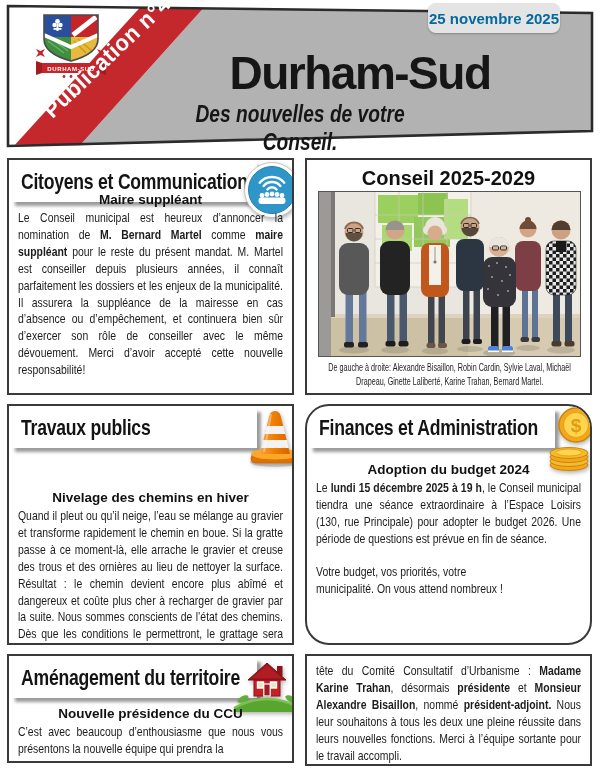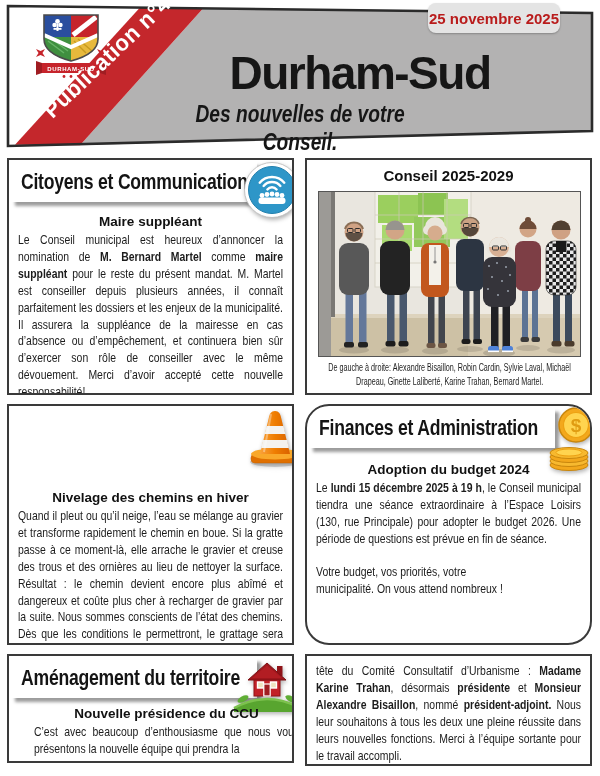--- a/index.html
+++ b/index.html
@@ -7,21 +7,21 @@
     width:600px; height:776px; background:#ffffff; position:relative;
     font-family:"Liberation Sans", sans-serif; color:#111; overflow:hidden;
   }
   
   .header { position:absolute; left:0; top:0; width:600px; height:152px; }
   .header svg.bg { position:absolute; left:0; top:0; }
   .crest { position:absolute; left:34px; top:13px; }
   .date-badge {
     position:absolute; left:428px; top:3px; width:132px; height:30px;
     background:#e4e4e4; border-radius:8px; display:flex; align-items:center; justify-content:center;
-    font-weight:bold; font-size:15px; color:#b91c1c; box-shadow:0 1px 2px rgba(0,0,0,.25);
+    font-weight:bold; font-size:15px; color:#0369a1; box-shadow:0 1px 2px rgba(0,0,0,.25);
   }
   .ribbon-label {
     position:absolute; left:38px; top:104px; transform:rotate(-43.5deg) scaleX(.95);
     transform-origin:0 0; color:#fff; font-size:23px; font-weight:bold; white-space:nowrap;
     letter-spacing:.5px;
   }
   .main-title {
     position:absolute; left:180px; top:46px; width:360px; text-align:center;
     font-size:46px; font-weight:bold; letter-spacing:-1.5px; color:#161616;
   }
@@ -47,21 +47,21 @@
     transform:scaleX(.8); transform-origin:0 50%; color:#141414;
   }
   .corner-icon { position:absolute; filter:drop-shadow(1px 2px 2px rgba(0,0,0,.3)); }
   .content { position:absolute; left:9px; right:0; }
   .article-heading { width:265px; text-align:center; font-size:13.5px; font-weight:bold; margin:0 0 3px 0; }
   .cond { width:330px; transform:scaleX(.803); transform-origin:0 0; }
   .body-text { font-size:13px; line-height:16.9px; text-align:justify; margin:0; color:#1c1c1c; }
   .body-text b { font-weight:bold; }
   .spacer { height:16px; }
   
-  .photo-title { margin-top:7px; text-align:center; font-weight:bold; font-size:15px; }
+  .photo-title { margin-top:7px; text-align:center; font-weight:bold; font-size:20px; }
   .photo { position:absolute; left:11px; top:31px; }
   .caption {
     position:absolute; left:7px; top:201px; width:396px; transform:scaleX(.685); transform-origin:0 0;
     font-size:10.5px; line-height:13.5px; text-align:center; color:#1c1c1c;
   }
 </style>
 </head>
 <body>
 
 <div class="header">
@@ -114,21 +114,21 @@
     <path d="M24.4,28.4 A6,6 0 0 1 33.6,28.4" fill="none" stroke="#fff" stroke-width="2.4" stroke-linecap="round"></path>
     <path d="M20.6,24.9 A11,11 0 0 1 37.4,24.9" fill="none" stroke="#fff" stroke-width="2.4" stroke-linecap="round"></path>
     <path d="M16.7,21.7 A16,16 0 0 1 41.3,21.7" fill="none" stroke="#fff" stroke-width="2.4" stroke-linecap="round"></path>
     <circle cx="19" cy="34.5" r="2.4" fill="#fff"></circle>
       <circle cx="24" cy="33.5" r="2.4" fill="#fff"></circle>
     <circle cx="29" cy="33" r="2.4" fill="#fff"></circle>
       <circle cx="34" cy="33.5" r="2.4" fill="#fff"></circle>
     <circle cx="39" cy="34.5" r="2.4" fill="#fff"></circle>
     <rect x="15.5" y="36.5" width="27" height="6.5" rx="3" fill="#fff"></rect>
   </svg>
-  <div class="content" style="top:54px;">
+  <div class="content" style="top:32px;">
     <h3 class="article-heading">Maire suppléant</h3>
     <div class="cond">
       <p class="body-text"><span>Le Conseil municipal est heureux d’annoncer la nomination de </span><b>M. Bernard Martel</b><span> comme </span><b>maire suppléant</b><span> pour le reste du présent mandat. M. Martel est conseiller depuis plusieurs années, il connaît parfaitement les dossiers et les enjeux de la municipalité. Il assurera la suppléance de la mairesse en cas d’absence ou d’empêchement, et continuera bien sûr d’exercer son rôle de conseiller avec le même dévouement. Merci d’avoir accepté cette nouvelle responsabilité!</span></p>
     </div>
   </div>
 </section>
 
 <section class="box" id="box-conseil">
   <div class="photo-title">Conseil 2025-2029</div>
   <svg class="photo" width="263" height="166" viewBox="0 0 263 166">
@@ -245,20 +245,23 @@
     <circle cx="181" cy="56" r="10" fill="#d8b094"></circle>
     <path d="M171,56 a10,10 0 0 1 20,0 z" fill="#eae6de"></path>
     <rect x="174.5" y="55" width="6" height="4" rx="1" fill="none" stroke="#333"></rect>
     <rect x="182.5" y="55" width="6" height="4" rx="1" fill="none" stroke="#333"></rect>
     <rect x="0.5" y="0.5" width="262" height="165" fill="none" stroke="#555" stroke-width="1"></rect>
   </svg>
   <div class="caption">De gauche à droite: Alexandre Bisaillon, Robin Cardin, Sylvie Laval, Michaël Drapeau, Ginette Laliberté, Karine Trahan, Bernard Martel.</div>
 </section>
 
 <section class="box" id="box-travaux">
+  <div class="band">
+    <span>Travaux publics</span>
+  </div>
   <svg class="corner-icon" style="left:236px; top:2px;" width="58" height="60" viewBox="0 0 58 60">
     <defs>
       <linearGradient id="coneG" x1="0" y1="0" x2="1" y2="0">
         <stop offset="0" stop-color="#f9a13a"></stop>
           <stop offset=".5" stop-color="#ef7d00"></stop>
           <stop offset="1" stop-color="#d96200"></stop>
       </linearGradient>
     </defs>
     <ellipse cx="30" cy="54" rx="25" ry="5" fill="rgba(0,0,0,.15)"></ellipse>
     <rect x="6" y="46" width="48" height="9" rx="4" fill="#e07000" stroke="#c76200" stroke-width="0.5"></rect>
@@ -310,21 +313,21 @@
     <ellipse cx="10" cy="45" rx="6" ry="2.8" fill="#5fae35" transform="rotate(-28 10 45)"></ellipse>
     <ellipse cx="58" cy="45" rx="6" ry="2.8" fill="#5fae35" transform="rotate(28 58 45)"></ellipse>
     <rect x="44" y="12" width="5.5" height="10" fill="#8f1318"></rect>
     <rect x="21" y="24" width="26" height="18" fill="#c22128" stroke="#911317"></rect>
     <polygon points="15,26 34,9 53,26" fill="#9e161c" stroke="#7c1014"></polygon>
     <polygon points="19,24 34,11.5 49,24" fill="#b21d23"></polygon>
     <rect x="24.5" y="28" width="6" height="6" fill="#efe3c0" stroke="#ffffff" stroke-width="1.4"></rect>
     <rect x="37.5" y="28" width="6" height="6" fill="#efe3c0" stroke="#ffffff" stroke-width="1.4"></rect>
     <rect x="30.8" y="30" width="6.4" height="12" fill="#a01d22" stroke="#ffffff" stroke-width="1.2"></rect>
   </svg>
-  <div class="content" style="top:50px;margin-left:16px;">
+  <div class="content" style="top:50px;">
     <h3 class="article-heading">Nouvelle présidence du CCU</h3>
     <div class="cond">
       <p class="body-text">C’est avec beaucoup d’enthousiasme que nous vous présentons la nouvelle équipe qui prendra la</p>
     </div>
   </div>
 </section>
 
 <section class="box" id="box-ccu">
   <div class="content" style="top:7px;">
     <div class="cond">

